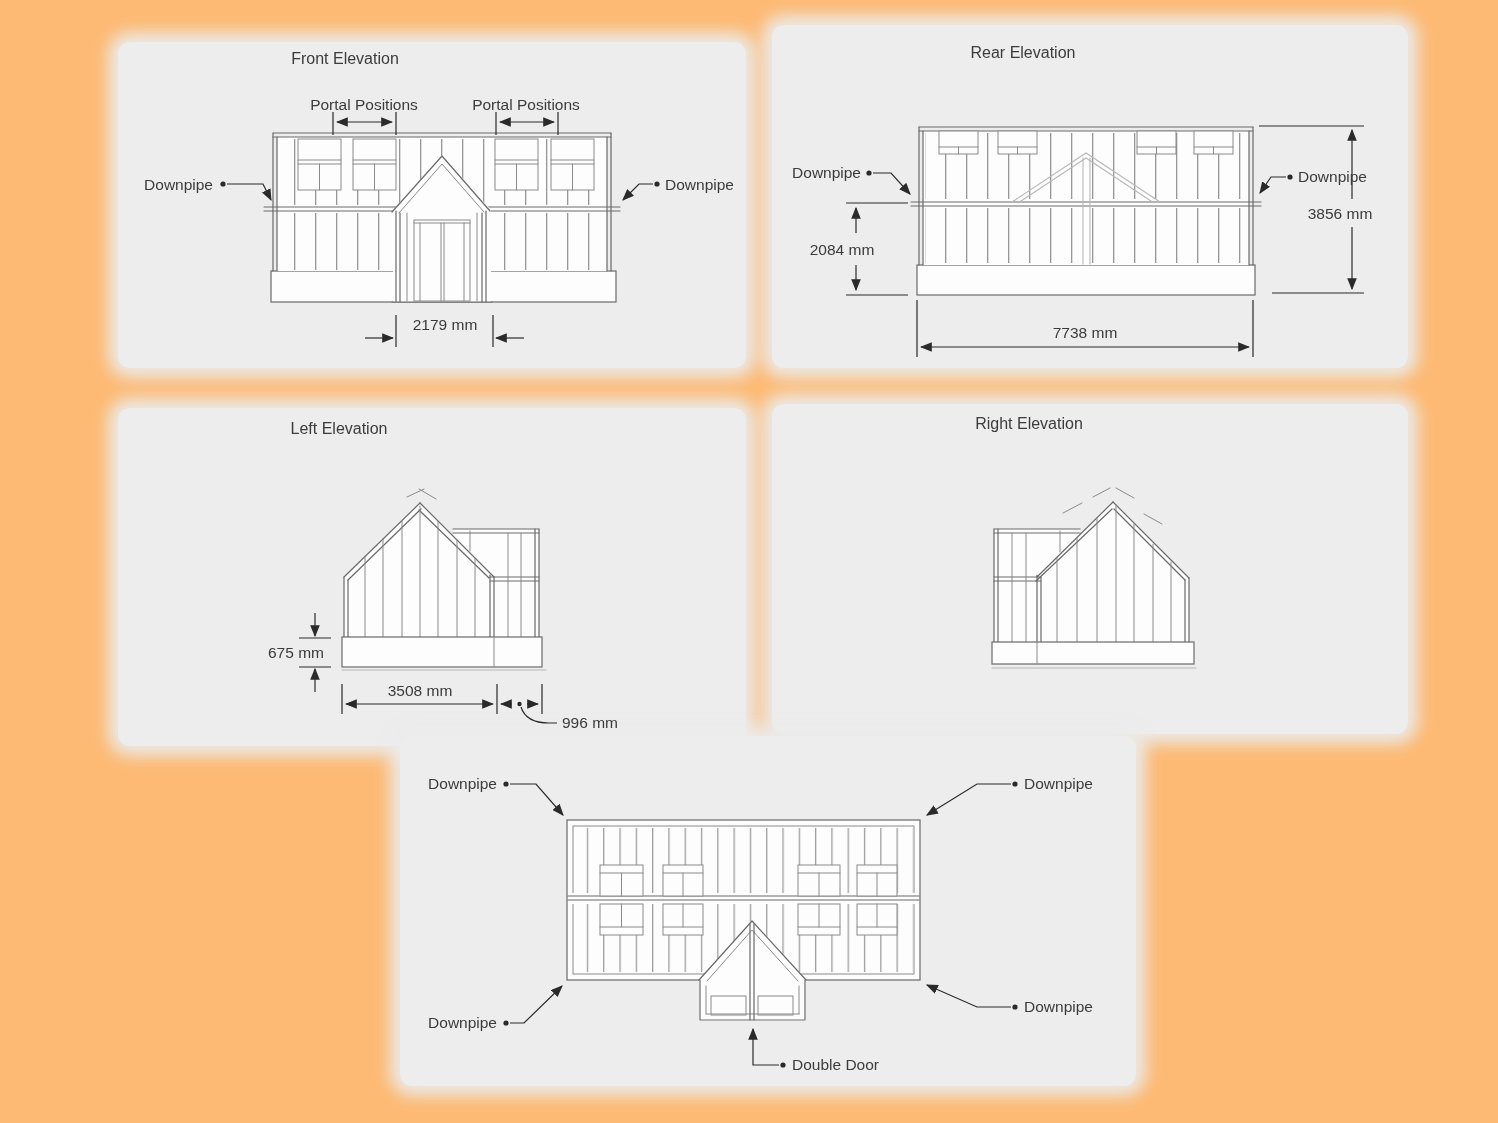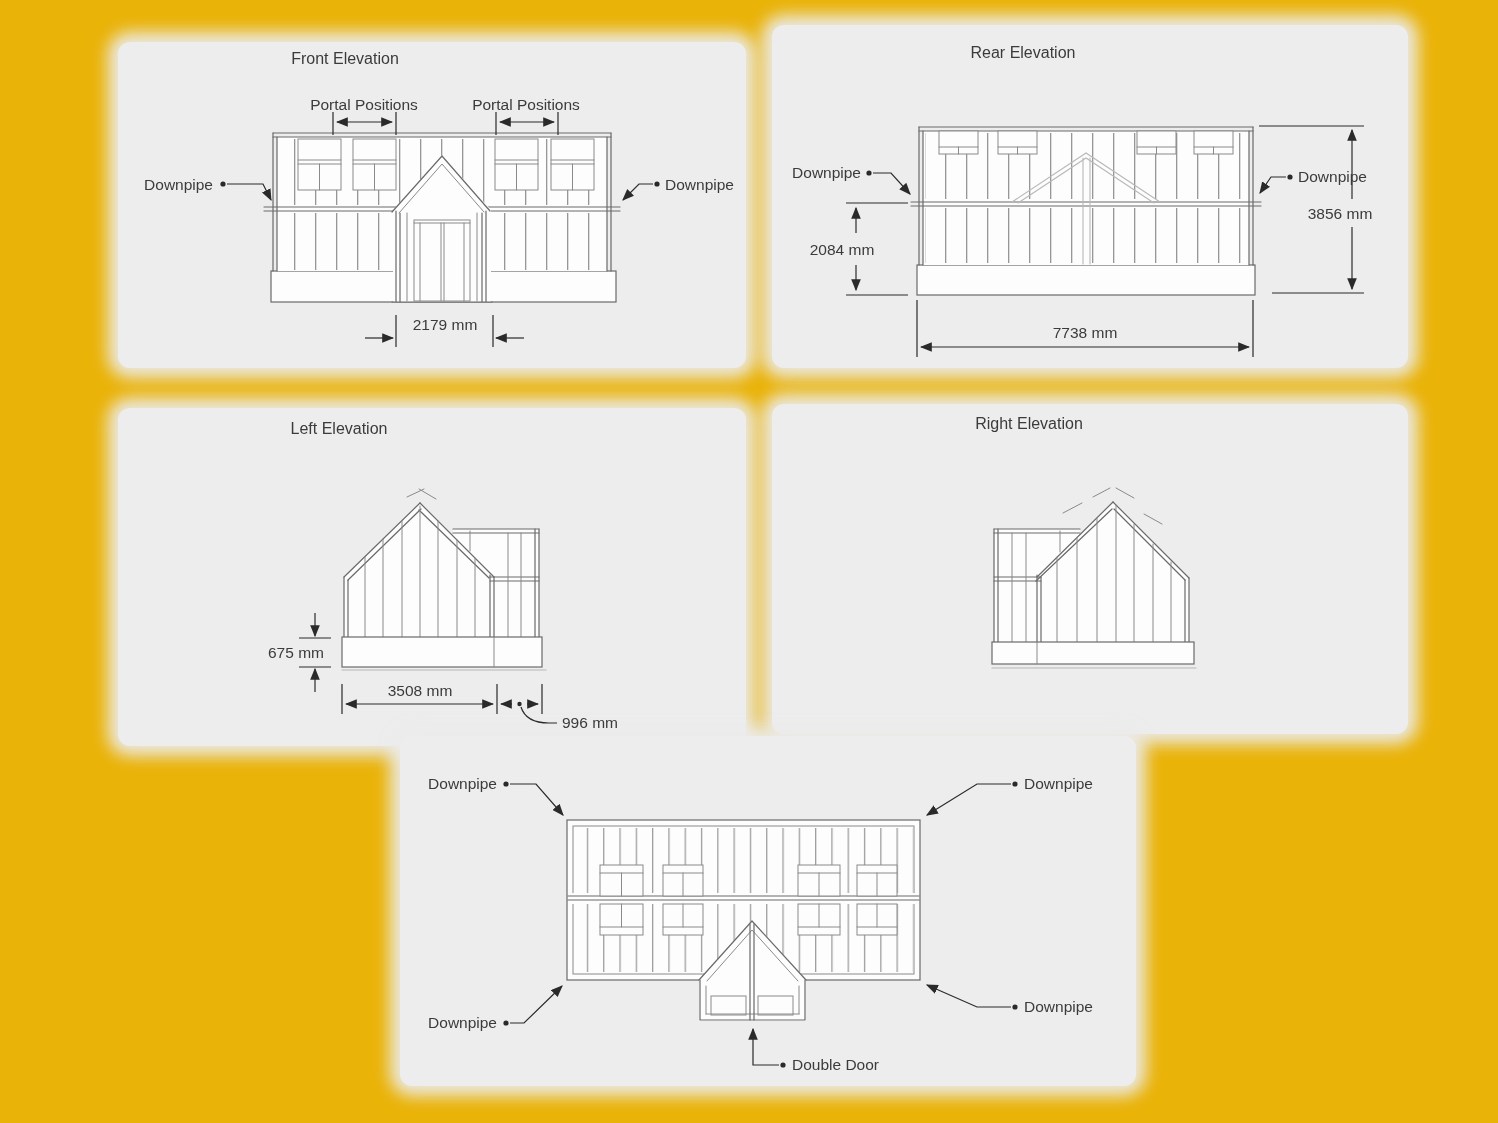--- a/index.html
+++ b/index.html
@@ -1,16 +1,16 @@
 <!DOCTYPE html>
 <html><head>
 <meta charset="utf-8">
 <style>
   html,body{margin:0;padding:0;background:#ffffff;}
-  #page{position:relative;width:1498px;height:1123px;background:#eab308;overflow:hidden;
+  #page{position:relative;width:1498px;height:1123px;background:#fdba74;overflow:hidden;
         font-family:"Liberation Sans", sans-serif;}
   .panel{position:absolute;background:#ededed;border-radius:12px;
          box-shadow:0 0 16px 10px rgba(235,235,235,.95);}
   svg{position:absolute;left:0;top:0;}
   .sk{stroke:#6a6a6a;stroke-width:1.2;fill:none;stroke-linecap:round;}
   .sk2{stroke:#8a8a8a;stroke-width:1;fill:none;stroke-linecap:round;}
   .faint{stroke:#b8b8b8;stroke-width:1.1;fill:none;stroke-linecap:round;}
   .wfill{fill:#fdfdfd;}
   .ann{stroke:#2a2a2a;stroke-width:1.2;fill:none;stroke-linecap:butt;}
   .dot{fill:#2a2a2a;}

